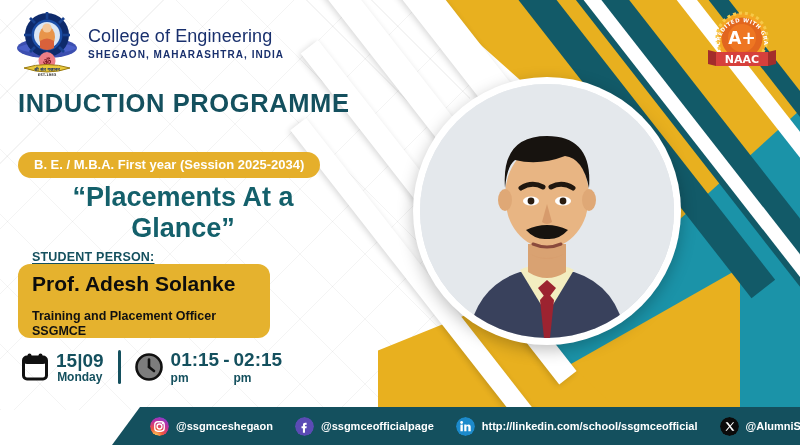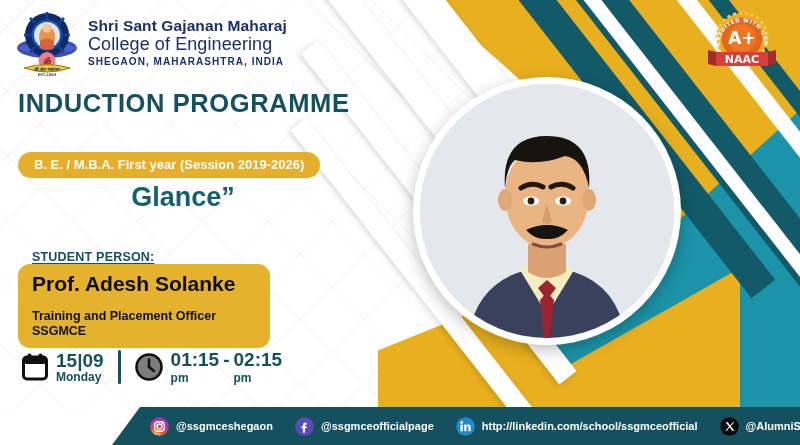--- a/index.html
+++ b/index.html
@@ -113,30 +113,30 @@
   .resource-label {
     position:absolute; left:32px; top:250px;
     font-size:12.5px; font-weight:800; color:#14505E;
     letter-spacing:0.2px;
     text-decoration:underline; text-underline-offset:2px;
   }
 
   .speaker-card {
     position:absolute; left:18px; top:264px; width:252px;
     background:#E5B22E; border-radius:12px;
-    padding:8px 14px 10px;
+    padding:8px 14px 0;
   }
   .sp-name { font-size:21px; font-weight:800; color:#0d0d0d; line-height:1.1; white-space:nowrap; }
   .sp-role { font-size:12.5px; font-weight:700; color:#111; margin-top:14px; }
   .sp-org  { font-size:12.5px; font-weight:700; color:#111; margin-top:1px; }
 
   
   .dt-row { position:absolute; left:22px; top:349px; display:flex; align-items:center; gap:14px; }
   .dt-item { display:flex; align-items:center; gap:8px; }
-  .dt-text { line-height:1.05; }
+  .dt-text { line-height:1.05;text-align:center; }
   .dt-big { font-size:19px; font-weight:800; color:#14505E; white-space:nowrap; }
   .dt-small { font-size:12px; font-weight:700; color:#14505E; }
   .dt-div { width:3px; height:34px; background:#14505E; border-radius:2px; }
   .time-pair { display:flex; gap:4px; }
   .time-col { text-align:left; }
 
   
   .footer {
     position:absolute; left:0; bottom:0; width:800px; height:38px;
     background:#14505E;
@@ -208,21 +208,20 @@
         <circle cx="31" cy="18" r="4.6" fill="#F3C79A"></circle>
         <path d="M24 31 q7 -5 14 0 l0 7 q-7 4 -14 0z" fill="#D9613B"></path>
         <ellipse cx="31" cy="51" rx="8.5" ry="9" fill="#EE7E86"></ellipse>
         <text x="31" y="55" font-size="9" font-weight="700" fill="#7A1420" text-anchor="middle" font-family="DejaVu Sans, sans-serif">ॐ</text>
         <path d="M8 58 q23 -7 46 0 q-23 8 -46 0z" fill="#E9C93B" stroke="#9A7A10" stroke-width="1"></path>
         <text x="31" y="61" font-size="4.6" font-weight="700" fill="#16306B" text-anchor="middle" font-family="DejaVu Sans, sans-serif">श्री संत गजानन</text>
         <text x="31" y="66" font-size="3.6" font-weight="700" fill="#444" text-anchor="middle" font-family="DejaVu Sans, sans-serif">EST.1983</text>
       </svg>
     </div>
     <div class="college-text">
-      <div class="c-line1">Shri Sant Gajanan Maharaj</div>
       <div class="c-line2">College of Engineering</div>
       <div class="c-line3">SHEGAON, MAHARASHTRA, INDIA</div>
     </div>
   </div>
 
   <div class="naac">
     <svg viewBox="0 0 72 64" width="72" height="64">
       <defs>
         <path id="arcpath" d="M14 36 A22 22 0 0 1 58 36"></path>
       </defs>
@@ -240,23 +239,24 @@
         <path d="M70 42 L62 44 L62 58 L70 56 Z" fill="#A32D2B"></path>
         <text x="36" y="55" font-size="11" font-weight="800" fill="#ffffff" text-anchor="middle" font-family="DejaVu Sans, sans-serif">NAAC</text>
       </g>
     </svg>
   </div>
 
   <div class="main-title">
     <div>INDUCTION PROGRAMME</div>
   </div>
 
-  <div class="pill">B. E. / M.B.A. First year (Session 2019-2026)</div>
+  <div class="pill">B. E. / M.B.A. First year (Session 2025-2034)</div>
 
   <div class="quote-title">
+    <div>“Placements At a</div>
     <div>Glance”</div>
   </div>
 
   <div class="resource-label">STUDENT PERSON:</div>
 
   <div class="speaker-card">
     <div class="sp-name">Prof. Adesh Solanke</div>
     <div class="sp-role">Training and Placement Officer</div>
     <div class="sp-org">SSGMCE</div>
   </div>

